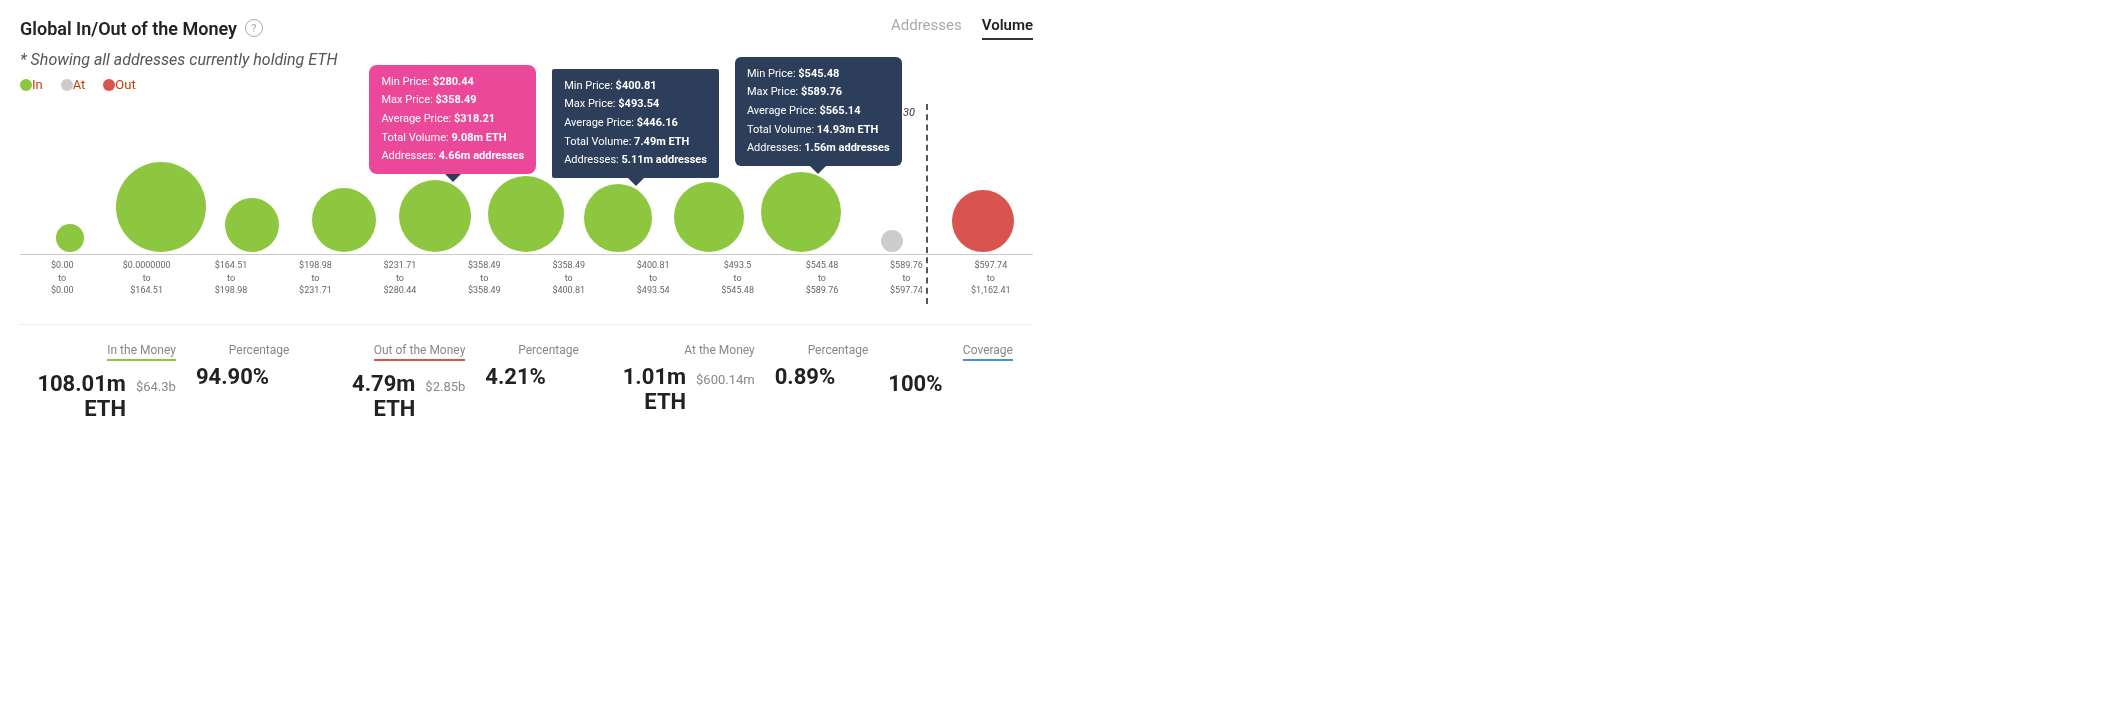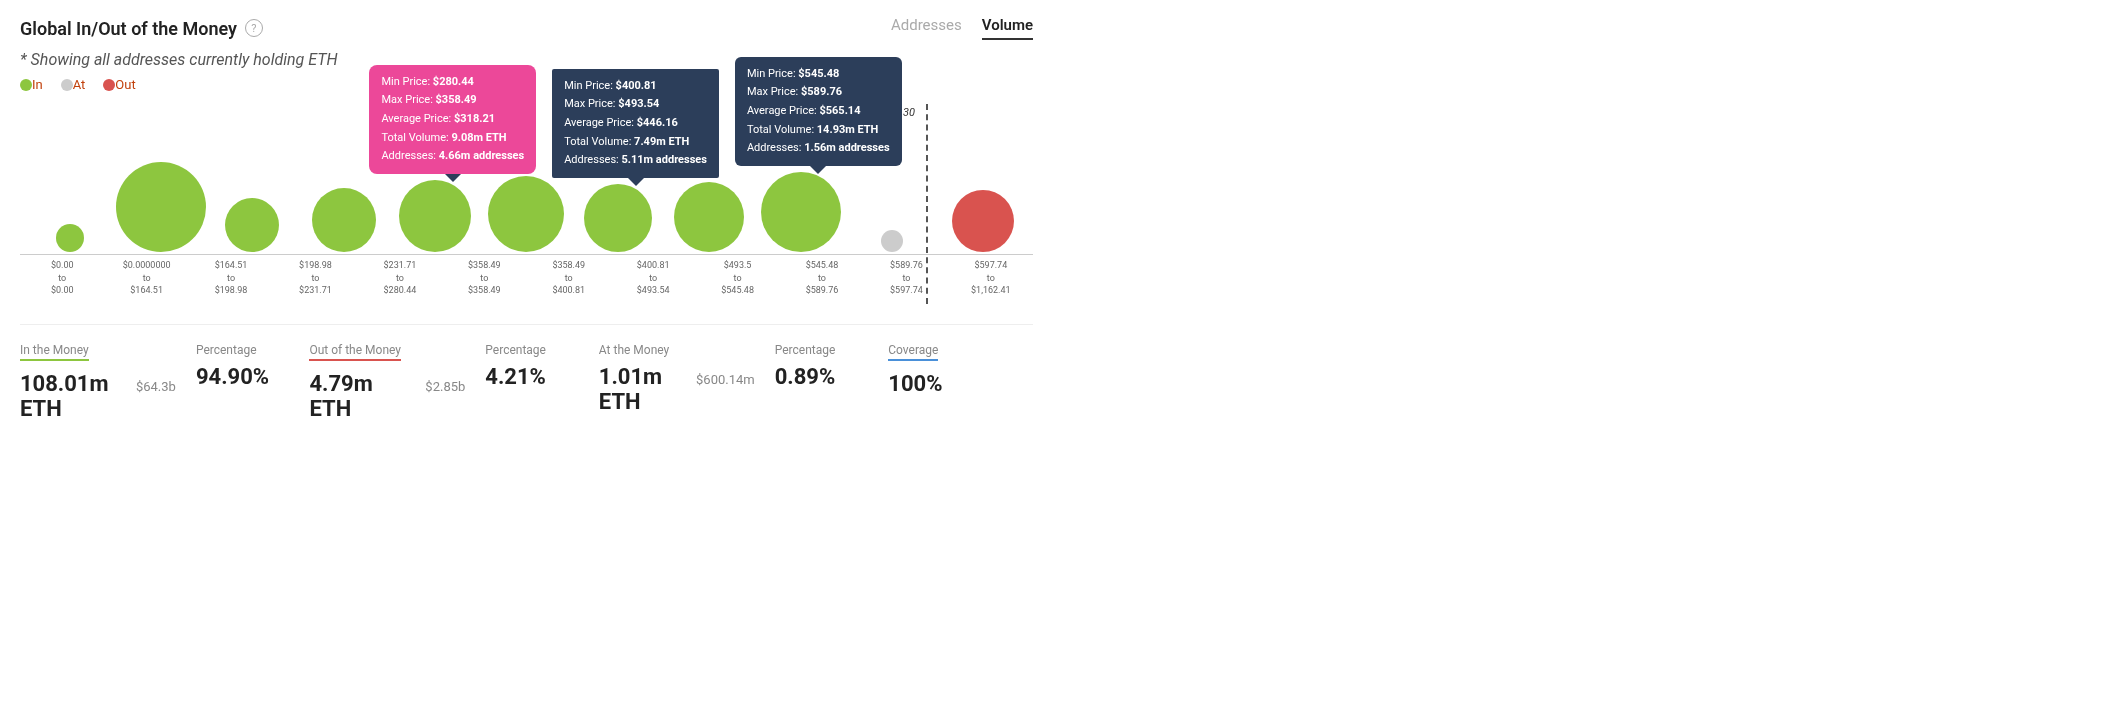--- a/index.html
+++ b/index.html
@@ -160,20 +160,21 @@
       border-left: 8px solid transparent;
       border-right: 8px solid transparent;
       border-top: 8px solid #2c3e5a;
     }
     .stats-section {
       display: flex;
       gap: 0;
       margin-top: 20px;
       border-top: 1px solid #eee;
       padding-top: 14px;
+      text-align: right;
     }
     .stat-block {
       flex: 1;
       padding-right: 20px;
     }
     .stat-label {
       font-size: 12px;
       color: #888;
       margin-bottom: 4px;
       padding-bottom: 3px;

